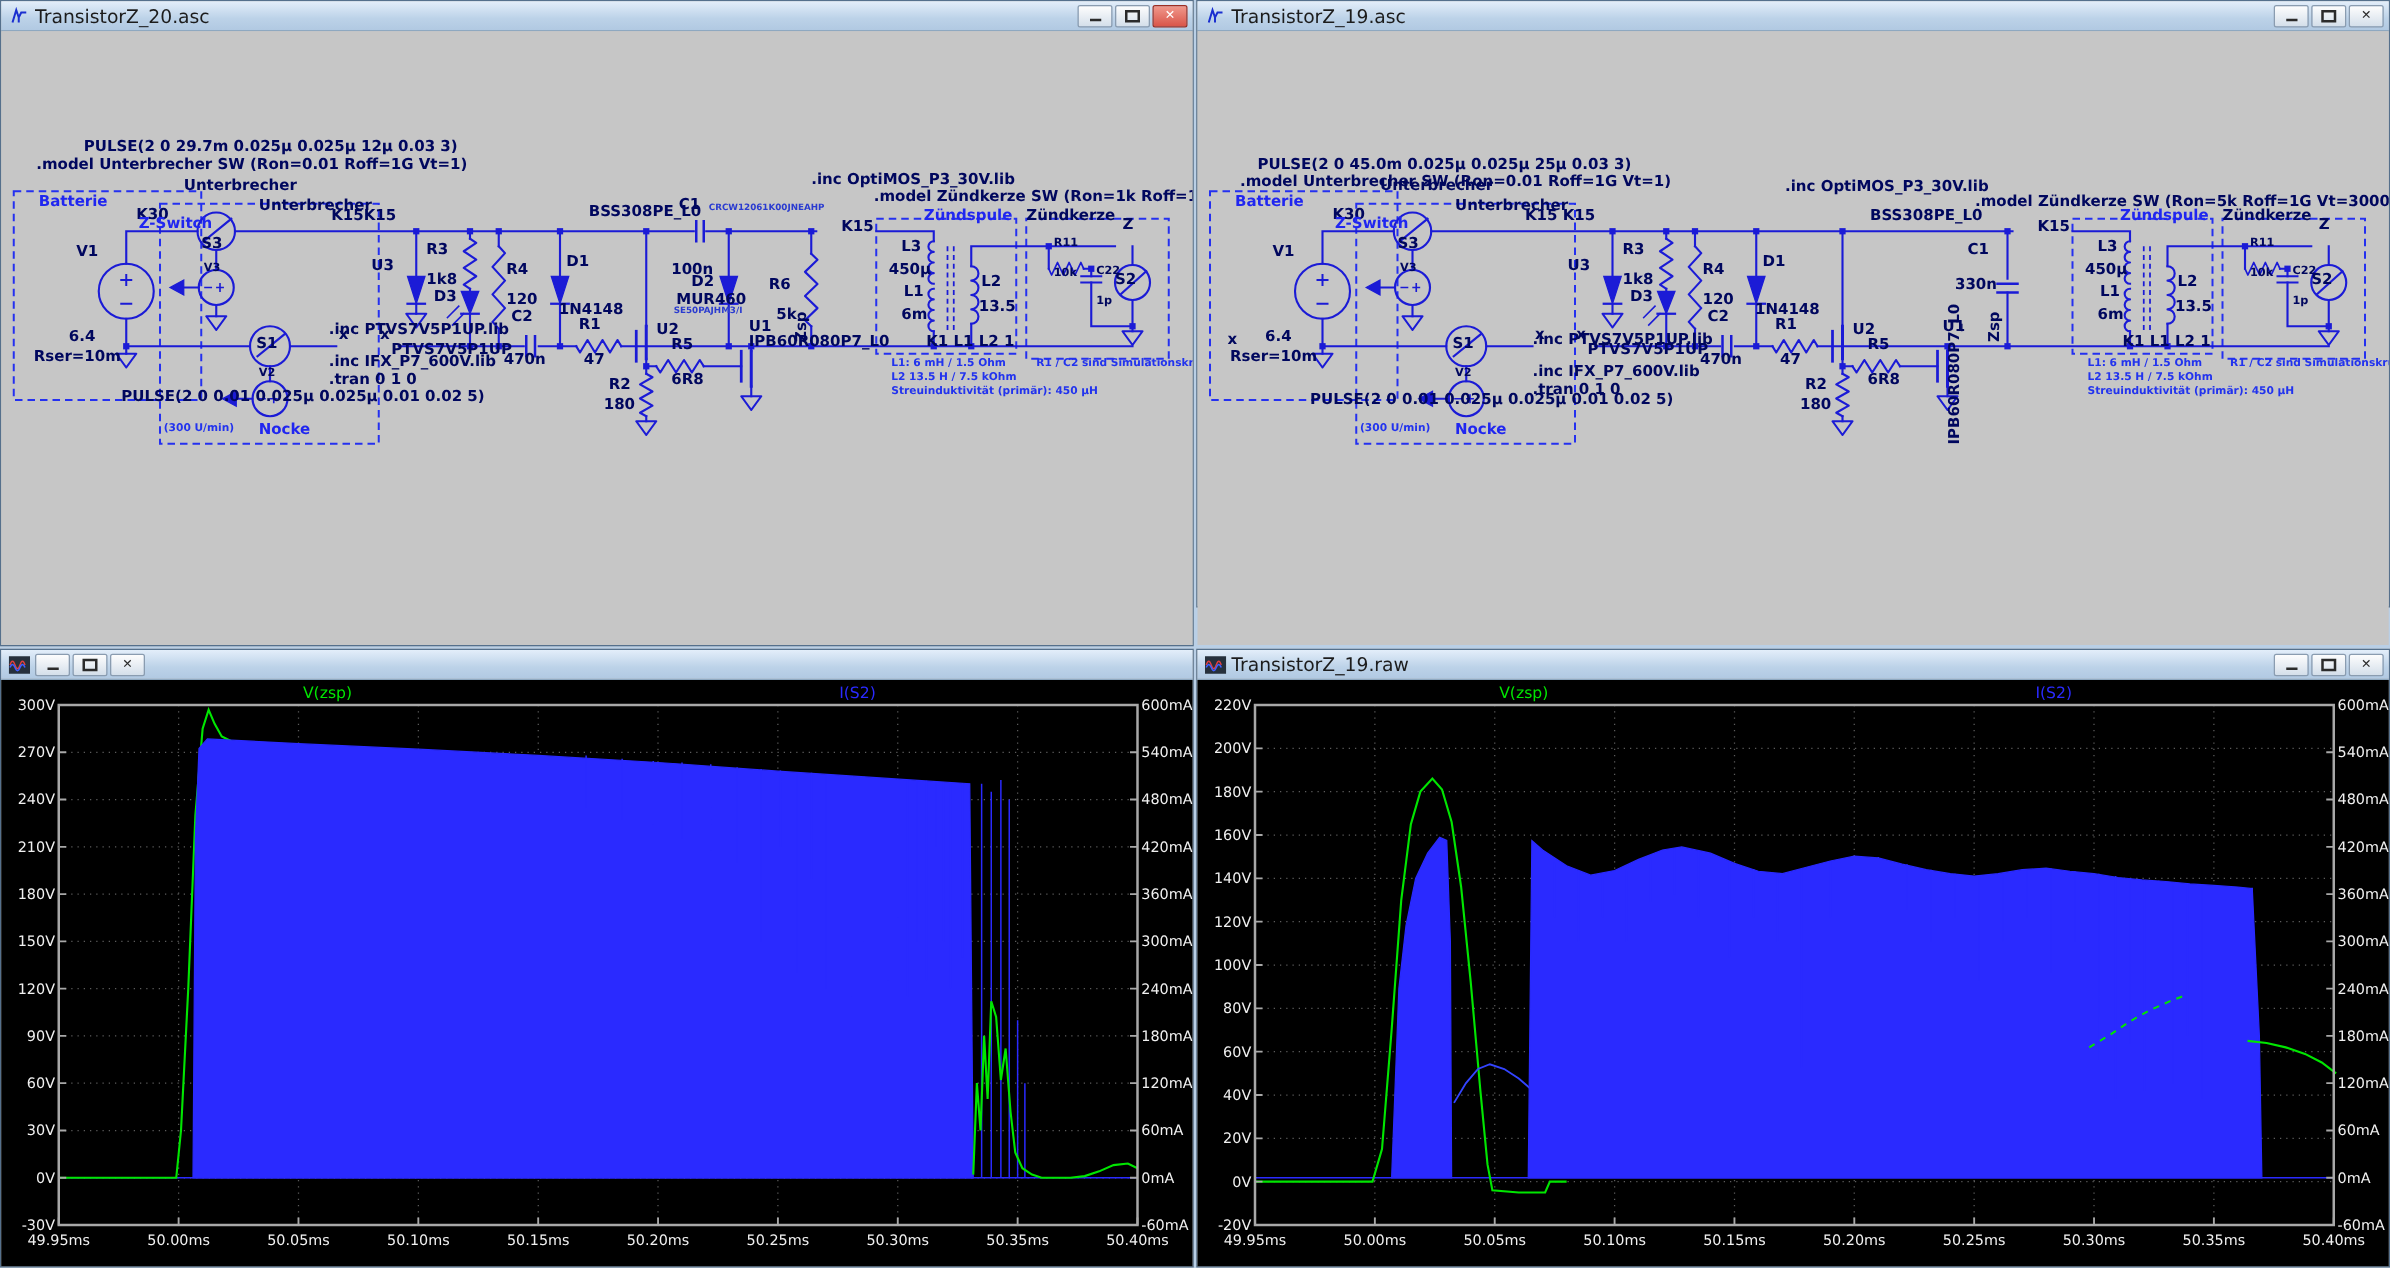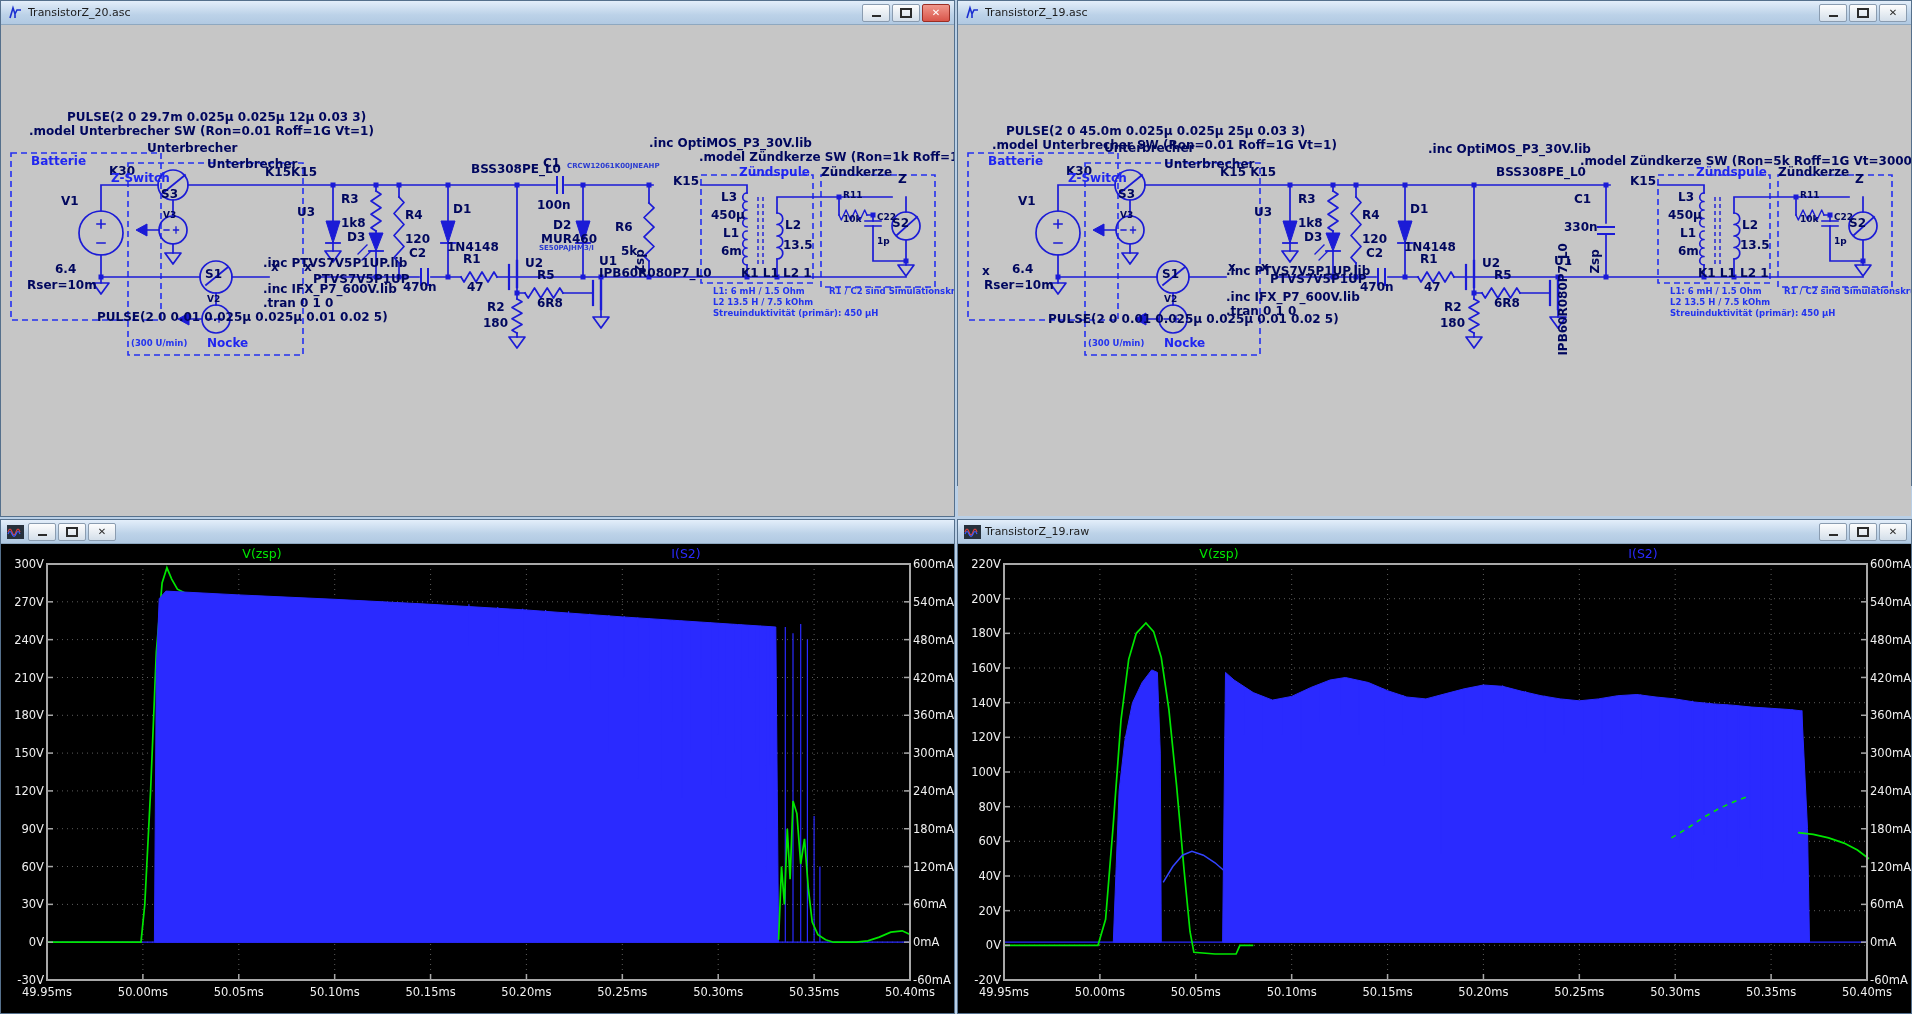--- a/index.html
+++ b/index.html
@@ -1,21 +1,21 @@
 <!DOCTYPE html>
 <html><head>
 <meta charset="utf-8">
 <style>
   html,body{margin:0;padding:0;background:#b9cfe6;width:1912px;height:1014px;overflow:hidden;
     font-family:"DejaVu Sans",sans-serif;}
   .win{position:absolute;border:1px solid #55708c;box-sizing:border-box;background:#c6c6c6;}
   .titlebar{height:24px;background:linear-gradient(#e3eefa,#bcd2e8 60%,#b1c9e2);
     border-bottom:1px solid #8ea8c0;display:flex;align-items:center;padding:0 4px;box-sizing:border-box;}
   .ticon{width:17px;height:16px;margin:0 4px 0 2px;flex:0 0 auto;}
-  .ttext{font-size:11px;color:#1c1c1c;flex:1 1 auto;white-space:nowrap;overflow:hidden;}
+  .ttext{font-size:15px;color:#1c1c1c;flex:1 1 auto;white-space:nowrap;overflow:hidden;}
   .tbtns{display:flex;gap:2px;flex:0 0 auto;}
   .wbtn{width:26px;height:16px;border:1px solid #8a9cb0;border-radius:2px;
     background:linear-gradient(#fdfdfd,#d4dfea);display:flex;align-items:center;justify-content:center;cursor:default;}
   .wbtn.red{background:linear-gradient(#f0988c,#d9554a);border-color:#9b2e24;}
   .gmin{display:inline-block;width:9px;height:2px;background:#2b2b2b;margin-top:7px;}
   .gmax{display:inline-block;width:8px;height:6px;border:2px solid #2b2b2b;}
   .gclose{font:bold 10px "DejaVu Sans",sans-serif;color:#2b2b2b;line-height:10px;}
   .red .gclose{color:#fff;}
   .client{position:relative;overflow:hidden;}
   .client.sch{background:#c6c6c6;}
@@ -163,21 +163,21 @@
         <span class="lb n" style="left: 404px; top: 208px;">120</span>
         <span class="lb n" style="left: 408px; top: 222px;">C2</span>
         <span class="lb n" style="left: 402px; top: 256px;">470n</span>
         <span class="lb n" style="left: 452px; top: 178px;">D1</span>
         <span class="lb n" style="left: 446px; top: 216px;">1N4148</span>
         <span class="lb n" style="left: 462px; top: 228px;">R1</span>
         <span class="lb n" style="left: 466px; top: 256px;">47</span>
         <span class="lb n" style="left: 470px; top: 138px;">BSS308PE_L0</span>
         <span class="lb n" style="left: 542px; top: 132px;">C1</span>
         <span class="lb t" style="left: 566px; top: 138px;">CRCW12061K00JNEAHP</span>
-        <span class="lb n" style="left: 536px; top: 174px;">100n</span>
+        <span class="lb n" style="left: 536px; top: 184px;">100n</span>
         <span class="lb n" style="left: 524px; top: 232px;">U2</span>
         <span class="lb n" style="left: 536px; top: 244px;">R5</span>
         <span class="lb n" style="left: 536px; top: 272px;">6R8</span>
         <span class="lb n" style="left: 486px; top: 276px;">R2</span>
         <span class="lb n" style="left: 482px; top: 292px;">180</span>
         <span class="lb n" style="left: 552px; top: 194px;">D2</span>
         <span class="lb n" style="left: 540px; top: 208px;">MUR460</span>
         <span class="lb t" style="left: 538px; top: 220px;">SE50PAJHM3/I</span>
         <span class="lb n" style="left: 614px; top: 196px;">R6</span>
         <span class="lb n" style="left: 620px; top: 220px;">5k</span>

